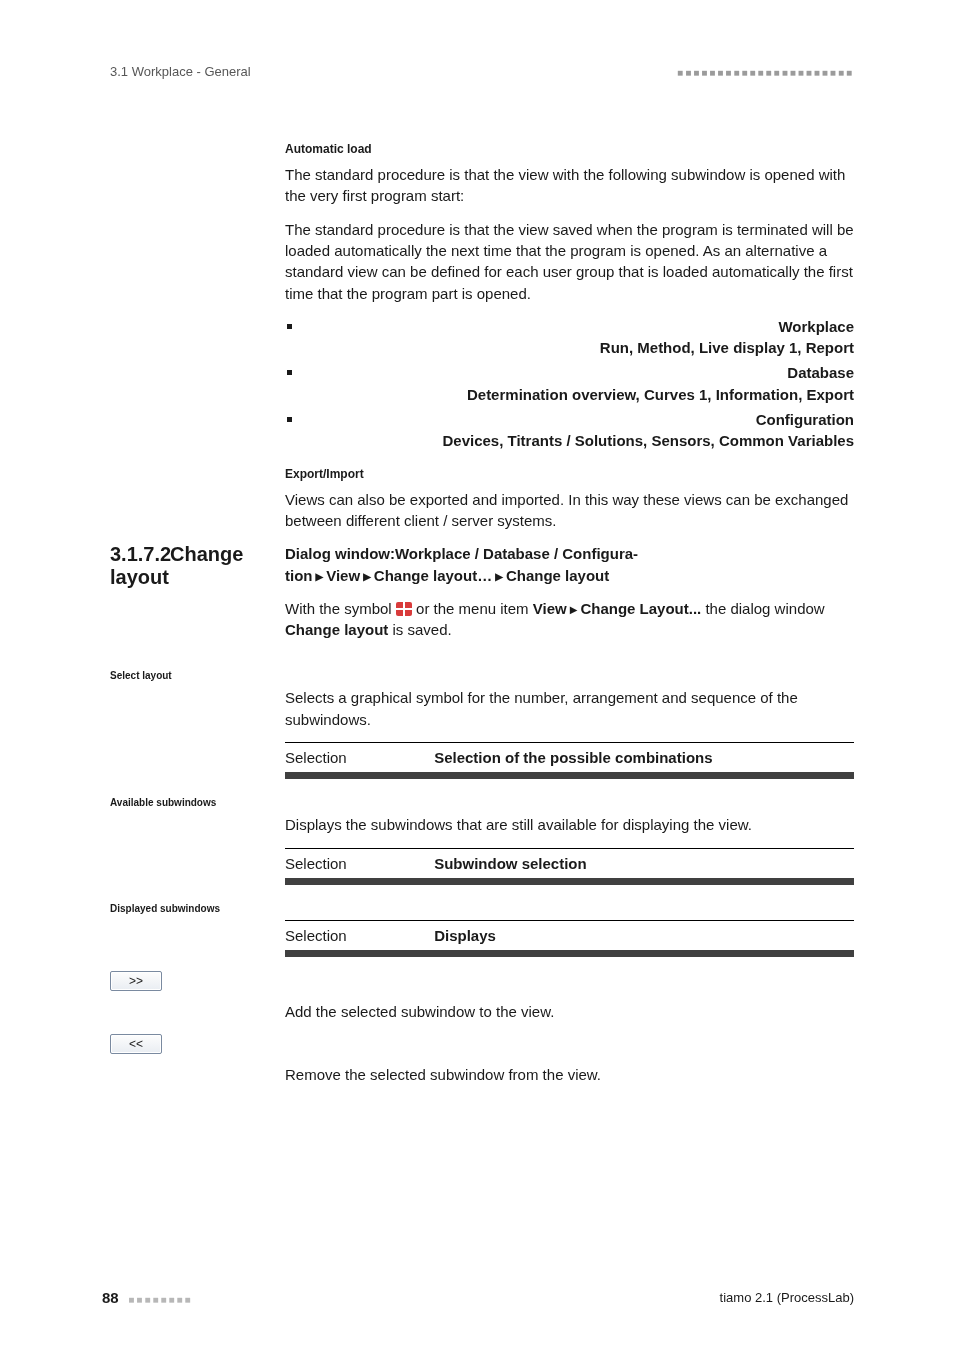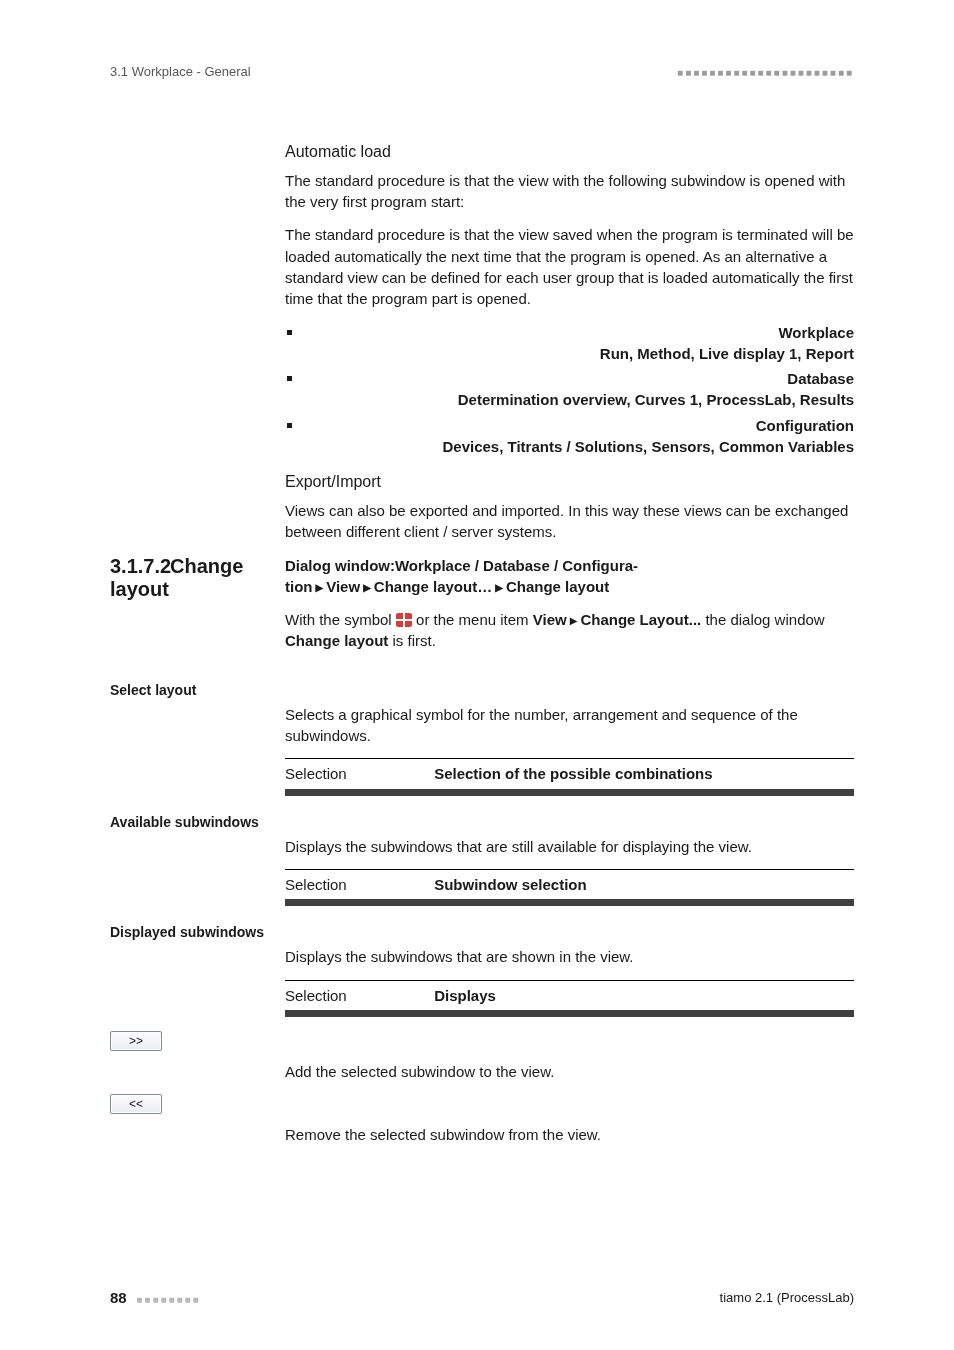--- a/index.html
+++ b/index.html
@@ -42,23 +42,23 @@
   .sectno {
     display: inline-block;
     width: 60px;
   }
   .body {
     margin-left: 175px;
     font-size: 15px;
     line-height: 1.42;
   }
   .body h3 {
-    font-size: 16px;
+    font-size: 12px;
     margin: 0 0 6px 0;
-    font-weight: 400;
+    font-weight: 700;
   }
   .body p {
     margin: 0 0 12px 0;
   }
   ul.sq {
     list-style: none;
     padding-left: 20px;
     margin: 0 0 14px 0;
   }
   ul.sq > li {
@@ -101,21 +101,21 @@
   .layout-icon::after  { left: 0; top: 6px; width: 16px; height: 2px; }
   .row {
     overflow: hidden;
     clear: both;
     margin-bottom: 2px;
   }
   .grow { clear: both; height: 0; }
   .fieldhead {
     clear: both;
     font-weight: 700;
-    font-size: 14px;
+    font-size: 10px;
     margin: 18px 0 6px 0;
   }
   .sel-table {
     border-top: 1px solid #000;
     border-bottom: 7px solid #404040;
     padding: 4px 0;
     margin-top: 4px;
   }
   .sel-table .lbl {
     display: inline-block;
@@ -130,21 +130,21 @@
     background: linear-gradient(#fdfdfd,#e9edf2);
     font-size: 12px;
     text-align: center;
     color: #222;
     box-shadow: 0 0 0 1px #fff inset;
   }
   .btnrow { margin: 4px 0 10px 0; }
   .footer {
     position: absolute;
     bottom: 44px;
-    left: 110px;
+    left: 102px;
     right: 100px;
     display: flex;
     justify-content: space-between;
     align-items: center;
     font-size: 13px;
   }
   .footer .pg {
     font-weight: 700;
     font-size: 15px;
   }
@@ -171,21 +171,21 @@
       <h3>Automatic load</h3>
       <p>The standard procedure is that the view with the following subwindow is opened with the very first program start:</p>
       <p>The standard procedure is that the view saved when the program is terminated will be loaded automatically the next time that the program is opened. As an alternative a standard view can be defined for each user group that is loaded automatically the first time that the program part is opened.</p>
       <ul class="sq">
         <li>
           <span class="b">Workplace</span><br>
           <span class="b">Run, Method, Live display 1, Report</span>
         </li>
         <li>
           <span class="b">Database</span><br>
-          <span class="b">Determination overview, Curves 1, ProcessLab, Results</span>
+          <span class="b">Determination overview, Curves 1, Information, Export</span>
         </li>
         <li>
           <span class="b">Configuration</span><br>
           <span class="b">Devices, Titrants / Solutions, Sensors, Common Variables</span>
         </li>
       </ul>
 
       <h3>Export/Import</h3>
       <p>Views can also be exported and imported. In this way these views can be exchanged between different client / server systems.</p>
     </div>
@@ -193,21 +193,21 @@
     <div class="row" style="margin-top:6px;">
       <div class="leftcol">
         <span class="sectno">3.1.7.2</span><span>Change layout</span>
       </div>
       <div class="body">
         <div class="b">
           <span>Dialog window:Workplace / Database / Configura-</span><br>
           <span>tion</span><span class="tri">▶</span><span>View</span><span class="tri">▶</span><span>Change layout…</span><span class="tri">▶</span><span>Change layout</span>
         </div>
         <p style="margin-top:12px;">
-          <span>With the symbol </span><span class="layout-icon"></span><span> or the menu item </span><span class="b">View</span><span class="tri">▶</span><span class="b">Change Layout...</span><span> the dialog window </span><span class="b">Change layout</span><span> is first.</span>
+          <span>With the symbol </span><span class="layout-icon"></span><span> or the menu item </span><span class="b">View</span><span class="tri">▶</span><span class="b">Change Layout...</span><span> the dialog window </span><span class="b">Change layout</span><span> is saved.</span>
         </p>
       </div>
     </div>
     <div class="grow"></div>
 
     <div class="fieldhead">Select layout</div>
     <div class="body">
       <p>Selects a graphical symbol for the number, arrangement and sequence of the subwindows.</p>
       <div class="sel-table">
         <span class="lbl">Selection</span>
@@ -219,21 +219,20 @@
     <div class="body">
       <p>Displays the subwindows that are still available for displaying the view.</p>
       <div class="sel-table">
         <span class="lbl">Selection</span>
         <span class="b">Subwindow selection</span>
       </div>
     </div>
 
     <div class="fieldhead">Displayed subwindows</div>
     <div class="body">
-      <p>Displays the subwindows that are shown in the view.</p>
       <div class="sel-table">
         <span class="lbl">Selection</span>
         <span class="b">Displays</span>
       </div>
     </div>
 
     <div class="btnrow" style="margin-top:14px;">
       <span class="btnimg">&gt;&gt;</span>
     </div>
     <div class="body">

